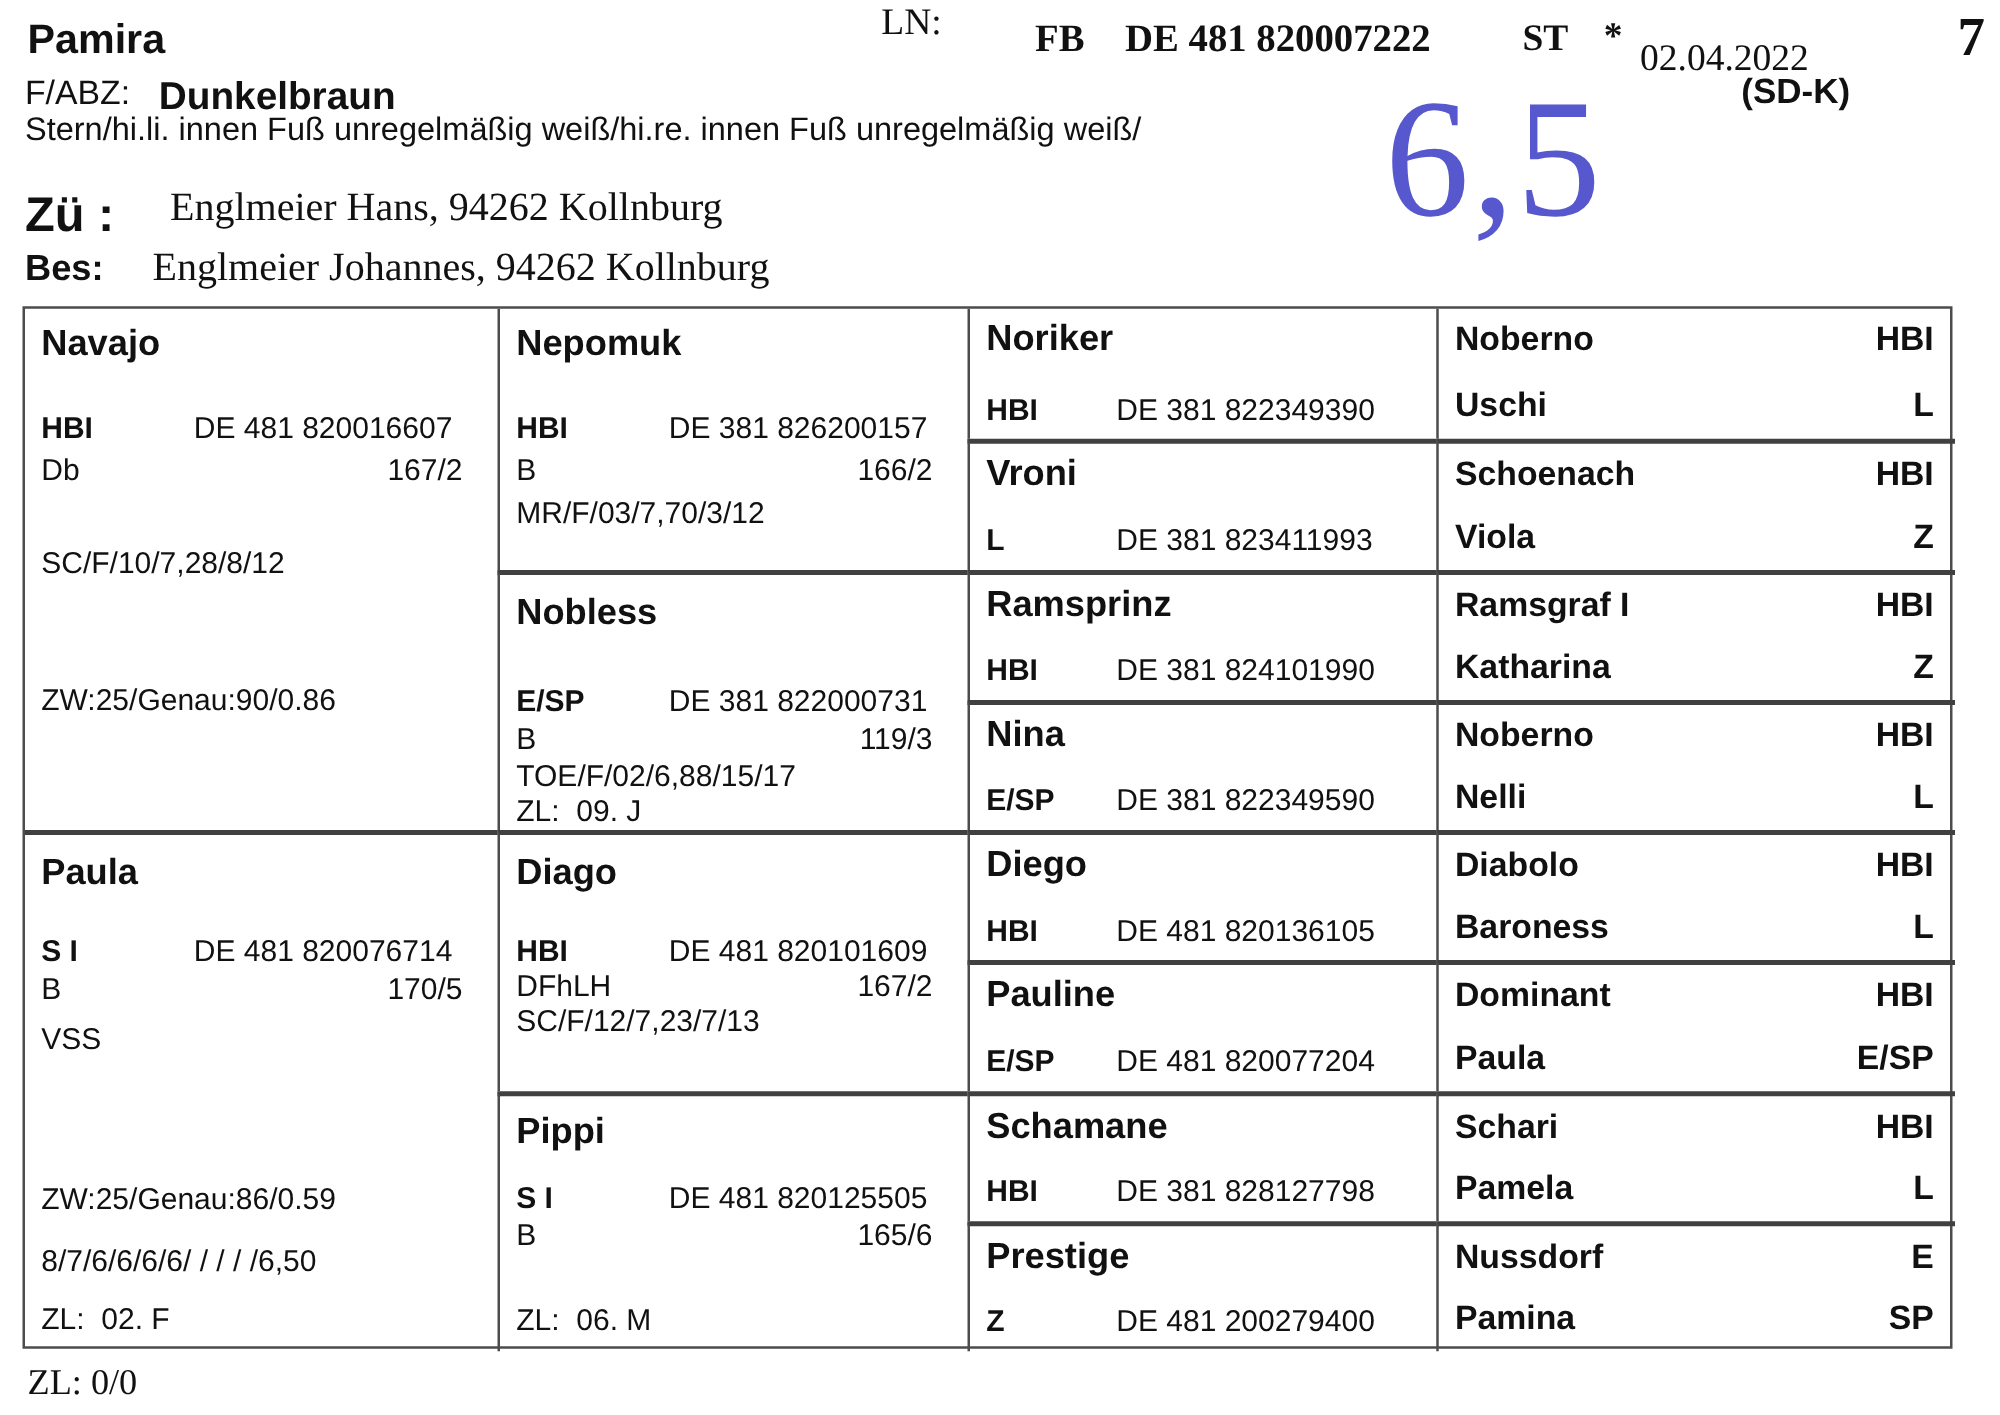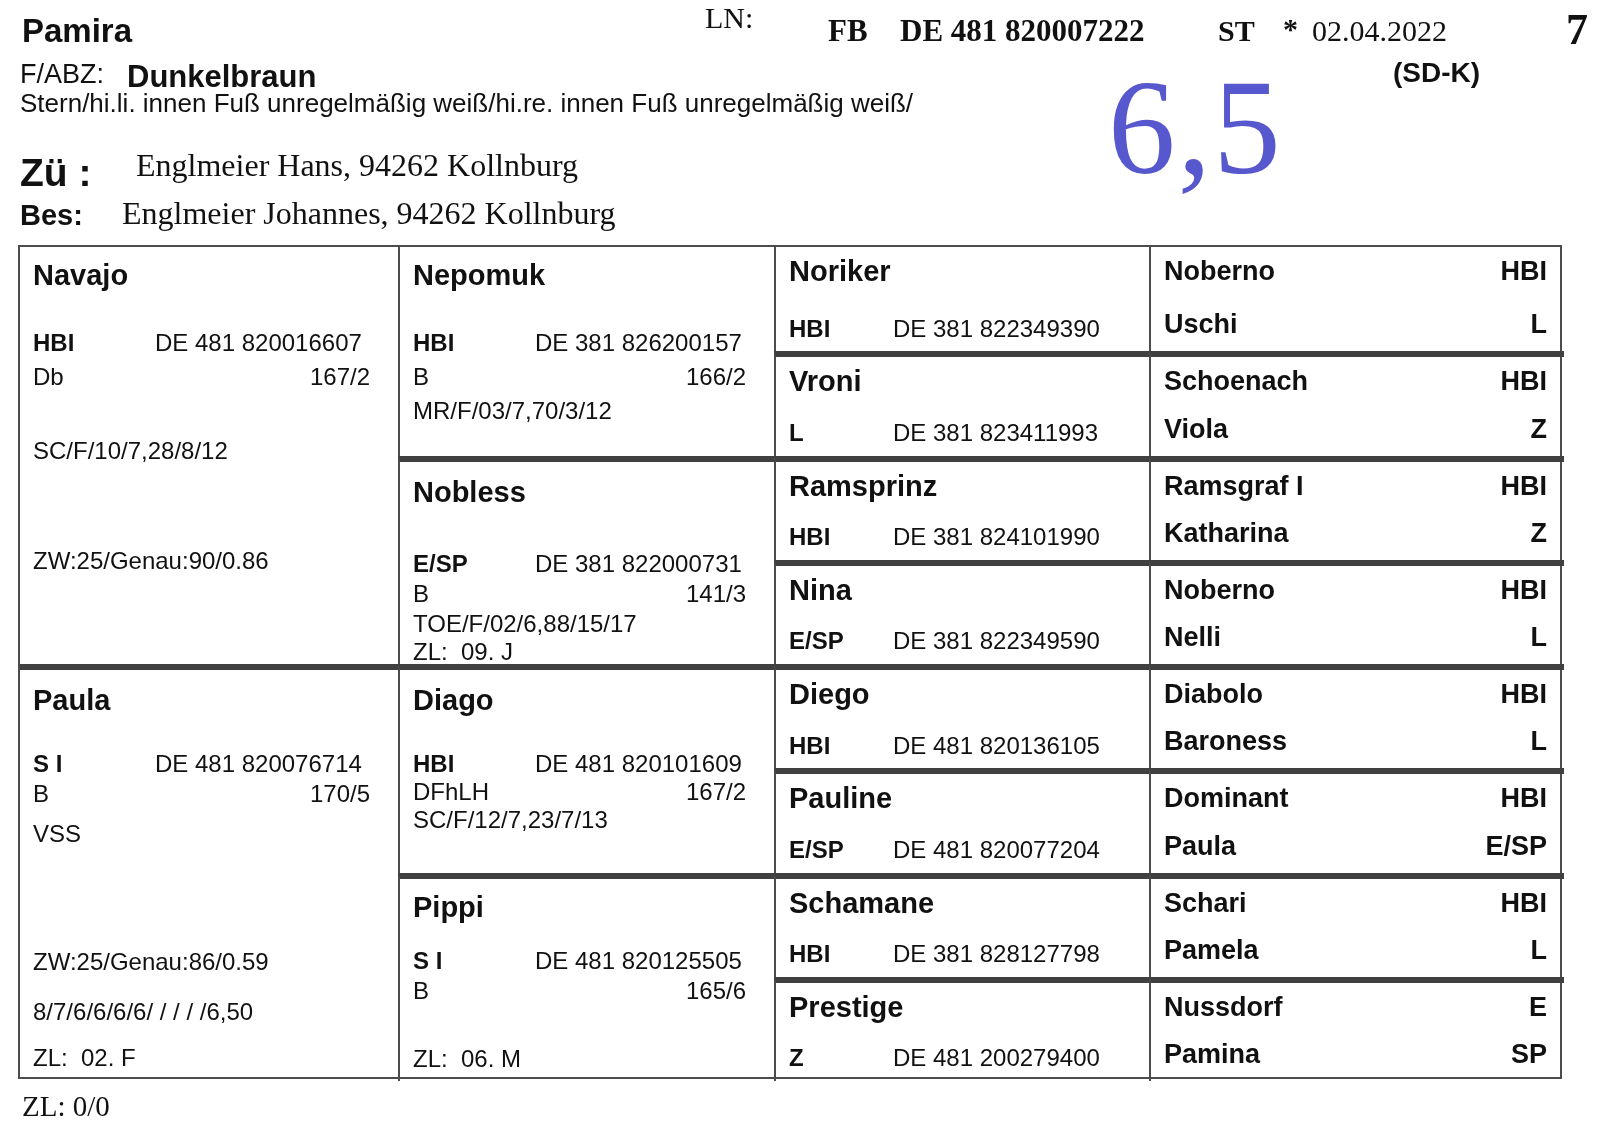--- a/index.html
+++ b/index.html
@@ -10,41 +10,41 @@
   .abs { position:absolute; white-space:pre; }
   .serif { font-family:"Liberation Serif", serif; }
 
   
   .title      { left:22px;  top:12px;  font-size:33px; font-weight:bold; }
   .ln-label   { left:705px; top:1px;  font-size:30px; }
   .ln-prefix  { left:828px; top:13px;  font-size:31px; font-weight:bold; }
   .ln-number  { left:900px; top:13px;  font-size:31px; font-weight:bold; }
   .st-label   { left:1218px;top:14px;  font-size:30px; font-weight:bold; }
   .birth-sym  { left:1283px;top:12px;  font-size:30px; font-weight:bold; }
-  .birth-date { left:1312px;top:14px;  font-size:30px; }
+  .birth-date { left:1312px;top:30px;  font-size:30px; }
   .page-num   { right:12px; top:4px;   font-size:44px; font-weight:bold; }
   .fabz-label { left:20px;  top:59px;  font-size:27px; }
   .fabz-value { left:127px; top:59px;  font-size:31px; font-weight:bold; }
   .district   { left:1393px;top:57px;  font-size:28px; font-weight:bold; }
   .markings   { left:20px;  top:88px;  font-size:26px; }
   .score      { left:1108px;top:60px;  font-size:135px; line-height:1; letter-spacing:2px; }
   .zu-label   { left:20px;  top:151px; font-size:39px; font-weight:bold; }
   .zu-value   { left:136px; top:147px; font-size:32px; }
   .bes-label  { left:20px;  top:199px; font-size:29px; font-weight:bold; }
   .bes-value  { left:122px; top:195px; font-size:32px; }
   .zl-total   { left:22px;  top:1090px;font-size:29px; }
 
   
   .pedigree {
     position:absolute; left:18px; top:245px; width:1544px; height:834px;
     display:grid; grid-template-columns:378px 376px 375px 415px;
     grid-template-rows:repeat(8, 104.25px);
     border:2px solid #4c4c4c; box-sizing:border-box;
   }
-  .cell { position:relative; border-left:2px solid #4c4c4c; border-top:6px solid #404040; box-sizing:border-box; }
+  .cell { position:relative; border-left:2px solid #4c4c4c; border-top:4px solid #404040; box-sizing:border-box; }
   .cell.nl { border-left:none; }
   .cell.nt { border-top:none; }
 
   .hname { position:absolute; left:13px; font-size:29px; font-weight:bold; white-space:pre; }
   .line  { position:absolute; left:13px; right:28px; display:flex; font-size:24px; line-height:1.15; white-space:pre; }
   .lbl   { font-weight:bold; width:122px; flex-shrink:0; }
   .g3 .lbl { width:104px; }
   .r     { margin-left:auto; }
   .p-row { position:absolute; left:13px; right:17px; display:flex; font-size:27px; font-weight:bold; white-space:pre; }
   .p-row .code { margin-left:auto; }
@@ -132,21 +132,21 @@
     </div>
 
     <div class="cell" style="grid-column:2; grid-row:3 / span 2;">
       <div class="hname" style="top:14px">Nobless</div>
       <div class="line" style="top:88px">
         <span class="lbl">E/SP</span>
         <span>DE 381 822000731</span>
       </div>
       <div class="line" style="top:118px">
         <span>B</span>
-        <span class="r">141/3</span>
+        <span class="r">119/3</span>
       </div>
       <div class="line" style="top:148px">
         <span>TOE/F/02/6,88/15/17</span>
       </div>
       <div class="line" style="top:176px">
         <span>ZL:  09. J</span>
       </div>
     </div>
 
     <div class="cell" style="grid-column:2; grid-row:5 / span 2;">

